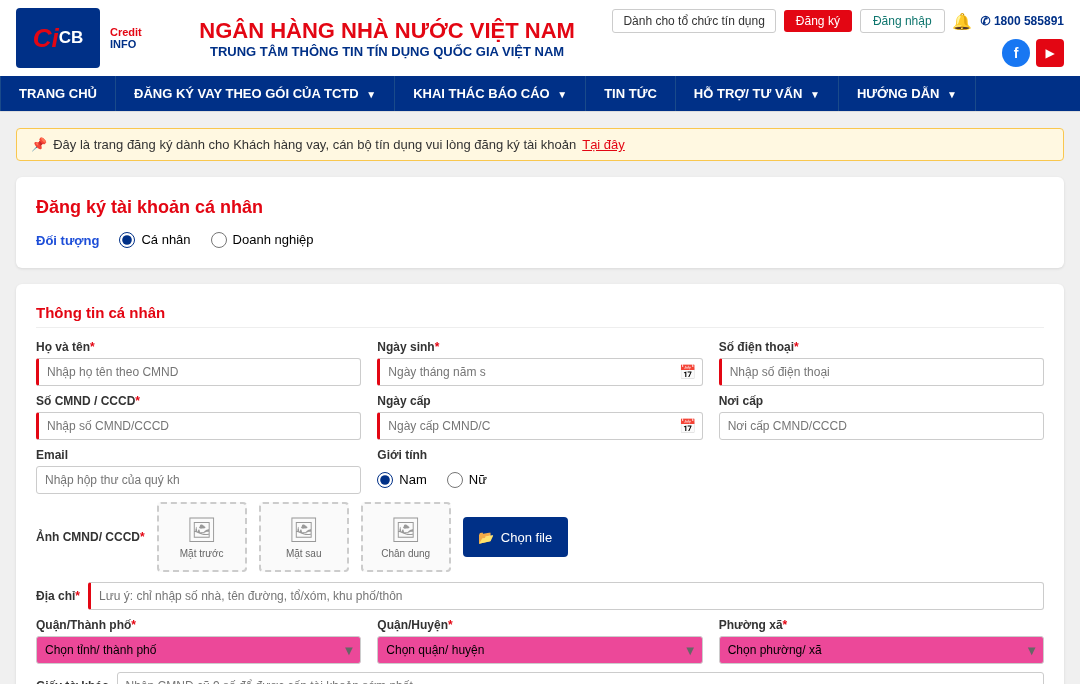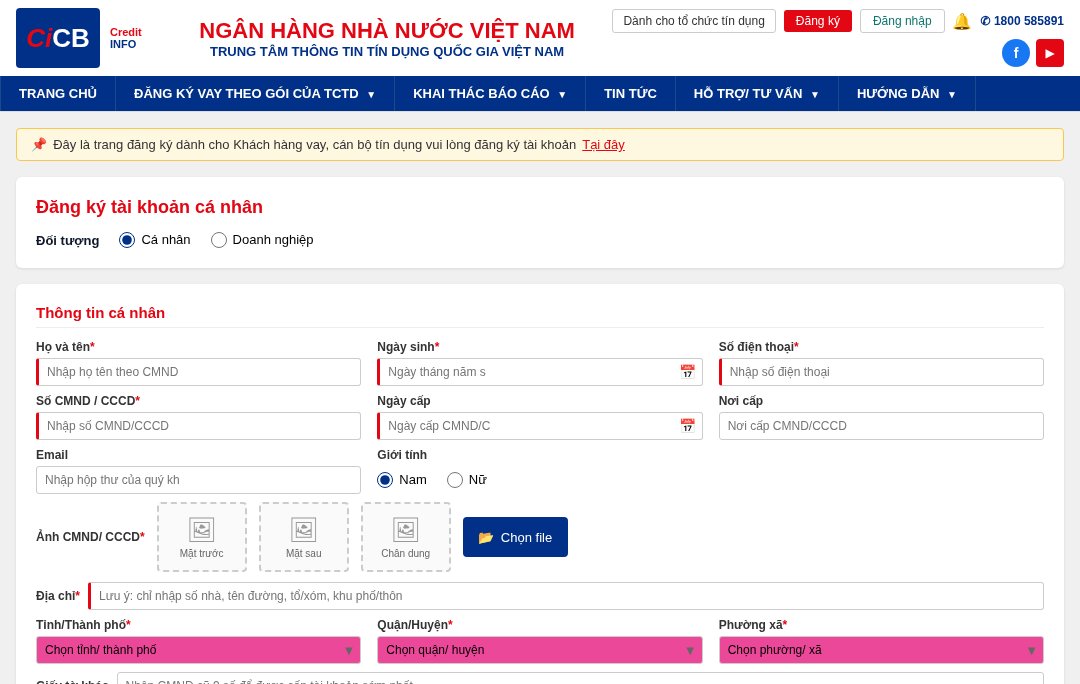--- a/index.html
+++ b/index.html
@@ -66,21 +66,21 @@
     .select-with-arrow .arrow-icon { position: absolute; right: 6px; top: 50%; transform: translateY(-50%); color: #666; pointer-events: none; }
   </style>
 </head>
 <body>
 
 <div class="header">
   <div class="header-top">
     <div class="logo-area">
       <div class="logo-box">
         <span style="color:#e30613;font-size:26px;font-weight:900;font-style:italic;">Ci</span>
-          <span style="color:white;font-size:26px;font-weight:900;">CB</span>
+          <span style="color:white;font-size:17px;font-weight:900;">CB</span>
       </div>
       <div class="logo-text">
         <div style="color:#e30613;font-weight:bold;font-size:11px;">Credit</div>
         <div style="color:#003087;font-weight:bold;font-size:11px;">INFO</div>
       </div>
     </div>
     <div class="header-title">
       <h1>NGÂN HÀNG NHÀ NƯỚC VIỆT NAM</h1>
       <p>TRUNG TÂM THÔNG TIN TÍN DỤNG QUỐC GIA VIỆT NAM</p>
     </div>
@@ -113,21 +113,21 @@
 
   <div class="alert-bar">
     <span>📌</span>
     <span>Đây là trang đăng ký dành cho Khách hàng vay, cán bộ tín dụng vui lòng đăng ký tài khoản</span>
     <a>Tại đây</a>
   </div>
 
   <div class="card">
     <div class="card-title">Đăng ký tài khoản cá nhân</div>
     <div style="display:flex;align-items:center;gap:20px;">
-      <span style="font-size:13px;font-weight:bold;color:#0f172a;">Đối tượng</span>
+      <span style="font-size:13px;font-weight:bold;color:#1d4ed8;">Đối tượng</span>
       <div class="radio-group">
         <label class="radio-label">
           <input type="radio" name="doituong" checked="" style="">
           <span>Cá nhân</span>
         </label>
         <label class="radio-label">
           <input type="radio" name="doituong" style="">
           <span>Doanh nghiệp</span>
         </label>
       </div>
@@ -231,21 +231,21 @@
     <div style="display:flex;align-items:center;gap:8px;margin-bottom:8px;">
       <span class="form-label">
         <span>Địa chỉ</span><span class="required">*</span>
       </span>
       <input class="form-input has-left-border" type="text" style="flex: 1 1 0%;" placeholder="Lưu ý: chỉ nhập số nhà, tên đường, tổ/xóm, khu phố/thôn">
     </div>
 
     <div style="display:grid;grid-template-columns:1fr 1fr 1fr;gap:8px 16px;margin-bottom:8px;">
       <div class="form-item">
         <span class="form-label">
-          <span>Tỉnh/Thành phố</span><span class="required">*</span>
+          <span>Quận/Thành phố</span><span class="required">*</span>
         </span>
         <div class="select-with-arrow">
           <select>
             <option value="Chọn tỉnh/ thành phố">Chọn tỉnh/ thành phố</option>
           </select>
           <span class="arrow-icon">▼</span>
         </div>
       </div>
       <div class="form-item">
         <span class="form-label">

